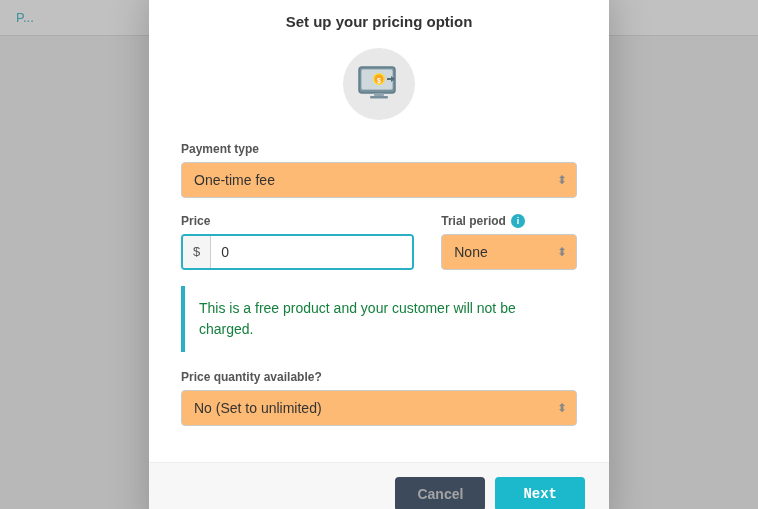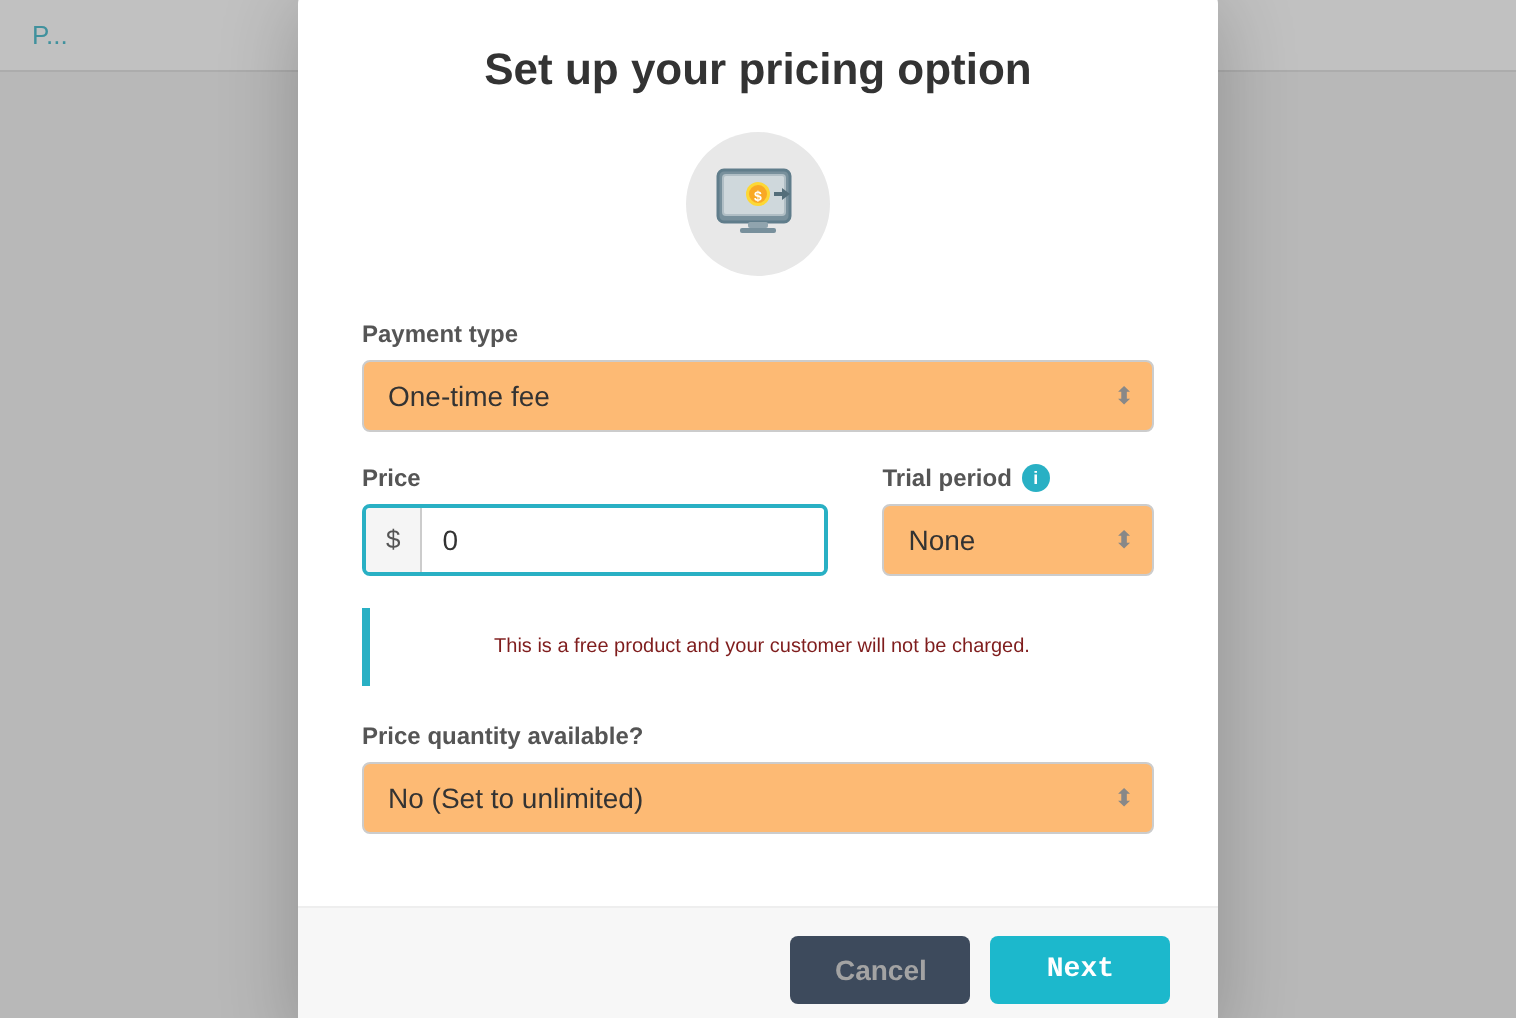--- a/index.html
+++ b/index.html
@@ -59,21 +59,21 @@
       box-shadow: 0 8px 40px rgba(0,0,0,0.22);
       overflow: hidden;
     }
 
     .modal-body {
       padding: 28px 32px 20px;
     }
 
     .modal-title {
       text-align: center;
-      font-size: 22px;
+      font-size: 15px;
       font-weight: 600;
       color: #333;
       margin-bottom: 18px;
     }
 
     
     .icon-container {
       display: flex;
       justify-content: center;
       margin-bottom: 22px;
@@ -191,24 +191,23 @@
       cursor: pointer;
     }
 
     
     .info-box {
       border-left: 4px solid #29b0c4;
       background: #fff;
       padding: 12px 14px;
       margin-bottom: 18px;
       border-radius: 0 4px 4px 0;
-      font-size: 10px;
-      color: #7f1d1d;
+      font-size: 14px;
+      color: #15803d;
       line-height: 1.5;
-      text-align: center;
     }
 
     
     .modal-footer {
       background: #f7f7f7;
       padding: 14px 24px;
       display: flex;
       justify-content: flex-end;
       gap: 10px;
       border-top: 1px solid #eee;

